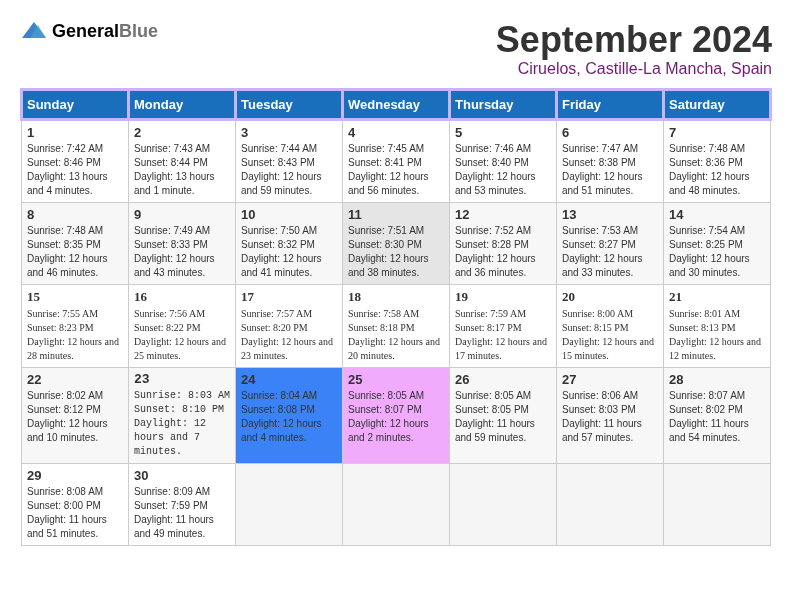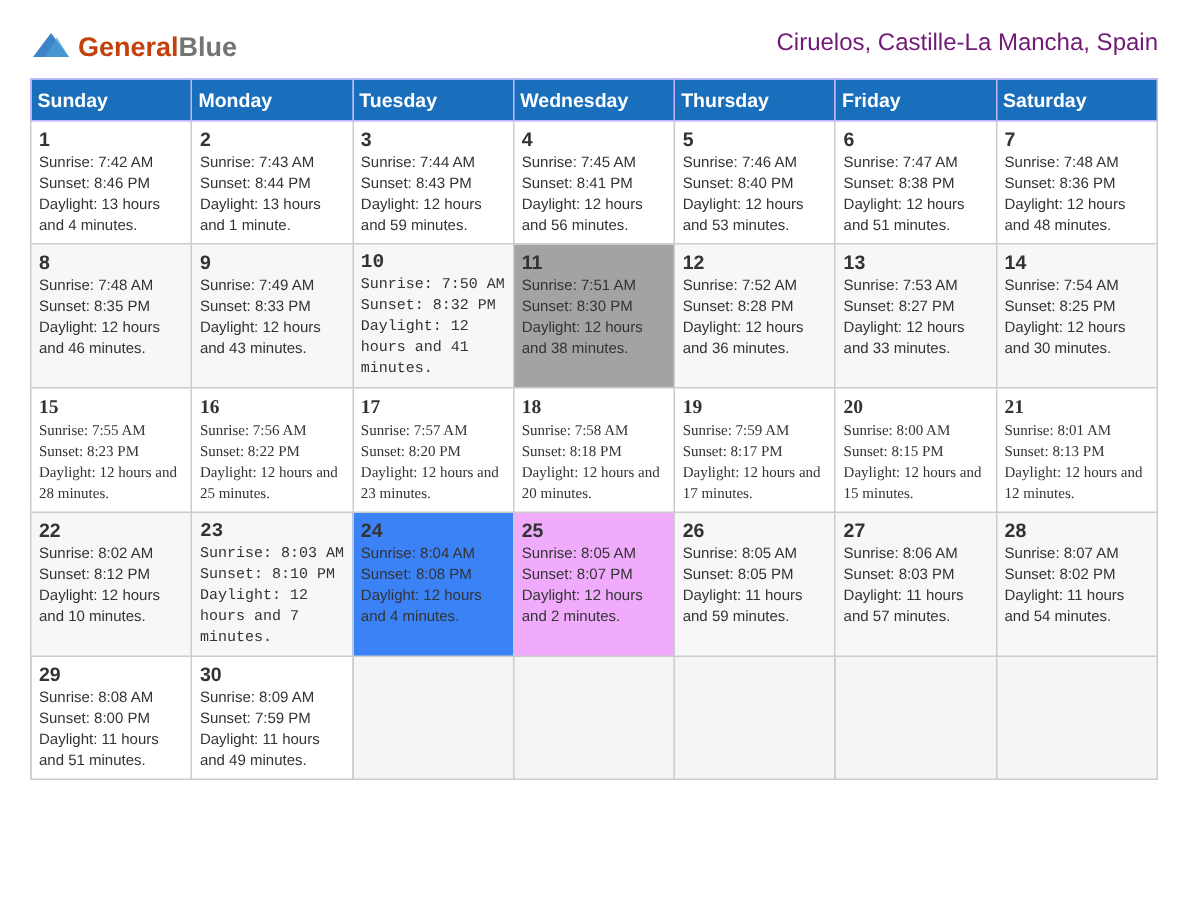--- a/index.html
+++ b/index.html
@@ -17,21 +17,21 @@
       margin-bottom: 10px;
     }
     .logo {
       display: flex;
       align-items: center;
       gap: 4px;
     }
     .logo-text-general {
       font-size: 18px;
       font-weight: bold;
-      color: #c2410c;
+      color: #000000;
     }
     .logo-text-blue {
       font-size: 18px;
       font-weight: bold;
       color: #737373;
     }
     .logo-icon {
       width: 28px;
       height: 22px;
       display: inline-block;
@@ -54,21 +54,21 @@
       border-collapse: collapse;
       font-size: 11px;
     }
     .calendar-table th {
       background-color: #1a6fbd;
       color: #fff;
       padding: 6px 4px;
       text-align: left;
       font-size: 13px;
       font-weight: bold;
-      border: 1px solid #c4b5fd;
+      border: 3px solid #c4b5fd;
     }
     .calendar-table td {
       border: 1px solid #ccc;
       padding: 4px 5px;
       vertical-align: top;
       width: calc(100% / 7);
       height: 80px;
       background: #fff;
     }
     .calendar-table tr:nth-child(even) td {
@@ -98,20 +98,21 @@
     <div class="logo">
       <svg class="logo-icon" viewBox="0 0 28 22" xmlns="http://www.w3.org/2000/svg">
         <polygon points="14,2 26,18 2,18" fill="#1a6fbd" opacity="0.85"></polygon>
         <polygon points="18,5 26,18 10,18" fill="#4a9fd4" opacity="0.7"></polygon>
       </svg>
       <span>
         <span class="logo-text-general">General</span><span class="logo-text-blue">Blue</span>
       </span>
     </div>
     <div class="title-area">
+      <div class="month-title">September 2024</div>
       <div class="location-title">Ciruelos, Castille-La Mancha, Spain</div>
     </div>
   </div>
 
   <table class="calendar-table">
     <thead>
       <tr>
       <th>Sunday</th>
           <th>Monday</th>
           <th>Tuesday</th>
@@ -154,25 +155,25 @@
         </tr>
         <tr style="background: rgb(247, 247, 247);">
           <td style="background: rgb(247, 247, 247);">
             <span class="day-number">8</span>
             <div class="day-info">Sunrise: 7:48 AM<br>Sunset: 8:35 PM<br>Daylight: 12 hours and 46 minutes.</div>
           </td>
           <td style="background: rgb(247, 247, 247);">
             <span class="day-number">9</span>
             <div class="day-info">Sunrise: 7:49 AM<br>Sunset: 8:33 PM<br>Daylight: 12 hours and 43 minutes.</div>
           </td>
-          <td style="background: rgb(247, 247, 247); font-family: Liberation Mono, monospace;">
+          <td style="background: rgb(247, 247, 247);">
             <span class="day-number">10</span>
             <div class="day-info">Sunrise: 7:50 AM<br>Sunset: 8:32 PM<br>Daylight: 12 hours and 41 minutes.</div>
           </td>
-          <td style="background: #a3a3a3;">
+          <td style="background: #e5e5e5;">
             <span class="day-number">11</span>
             <div class="day-info">Sunrise: 7:51 AM<br>Sunset: 8:30 PM<br>Daylight: 12 hours and 38 minutes.</div>
           </td>
           <td style="background: rgb(247, 247, 247);">
             <span class="day-number">12</span>
             <div class="day-info">Sunrise: 7:52 AM<br>Sunset: 8:28 PM<br>Daylight: 12 hours and 36 minutes.</div>
           </td>
           <td style="background: rgb(247, 247, 247);">
             <span class="day-number">13</span>
             <div class="day-info">Sunrise: 7:53 AM<br>Sunset: 8:27 PM<br>Daylight: 12 hours and 33 minutes.</div>
@@ -235,21 +236,21 @@
           </td>
           <td style="background: rgb(247, 247, 247);">
             <span class="day-number">27</span>
             <div class="day-info">Sunrise: 8:06 AM<br>Sunset: 8:03 PM<br>Daylight: 11 hours and 57 minutes.</div>
           </td>
           <td style="background: rgb(247, 247, 247);">
             <span class="day-number">28</span>
             <div class="day-info">Sunrise: 8:07 AM<br>Sunset: 8:02 PM<br>Daylight: 11 hours and 54 minutes.</div>
           </td>
         </tr>
-        <tr style="background: #c2410c; margin-top: 18px;">
+        <tr style="background: #8b5cf6; margin-top: 18px;">
           <td>
             <span class="day-number">29</span>
             <div class="day-info">Sunrise: 8:08 AM<br>Sunset: 8:00 PM<br>Daylight: 11 hours and 51 minutes.</div>
           </td>
           <td>
             <span class="day-number">30</span>
             <div class="day-info">Sunrise: 8:09 AM<br>Sunset: 7:59 PM<br>Daylight: 11 hours and 49 minutes.</div>
           </td>
           <td class="empty-cell" style="background: rgb(245, 245, 245);"></td>
           <td class="empty-cell" style="background: rgb(245, 245, 245);"></td>

